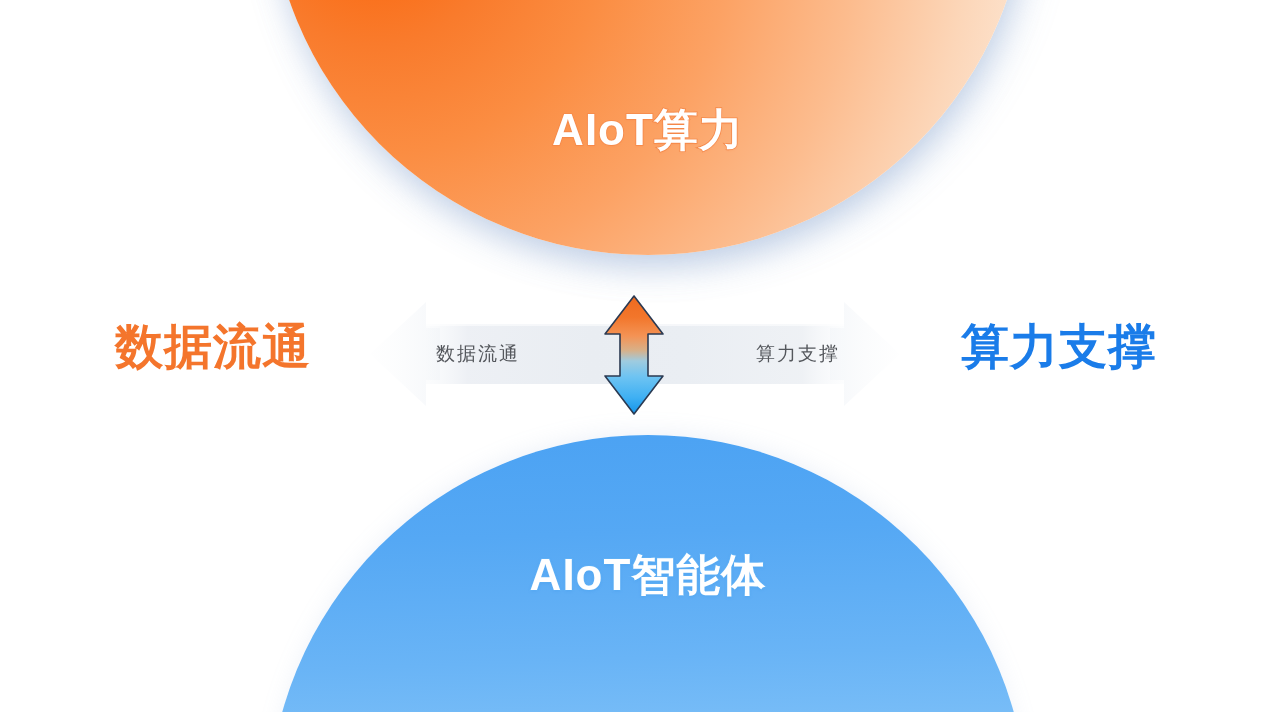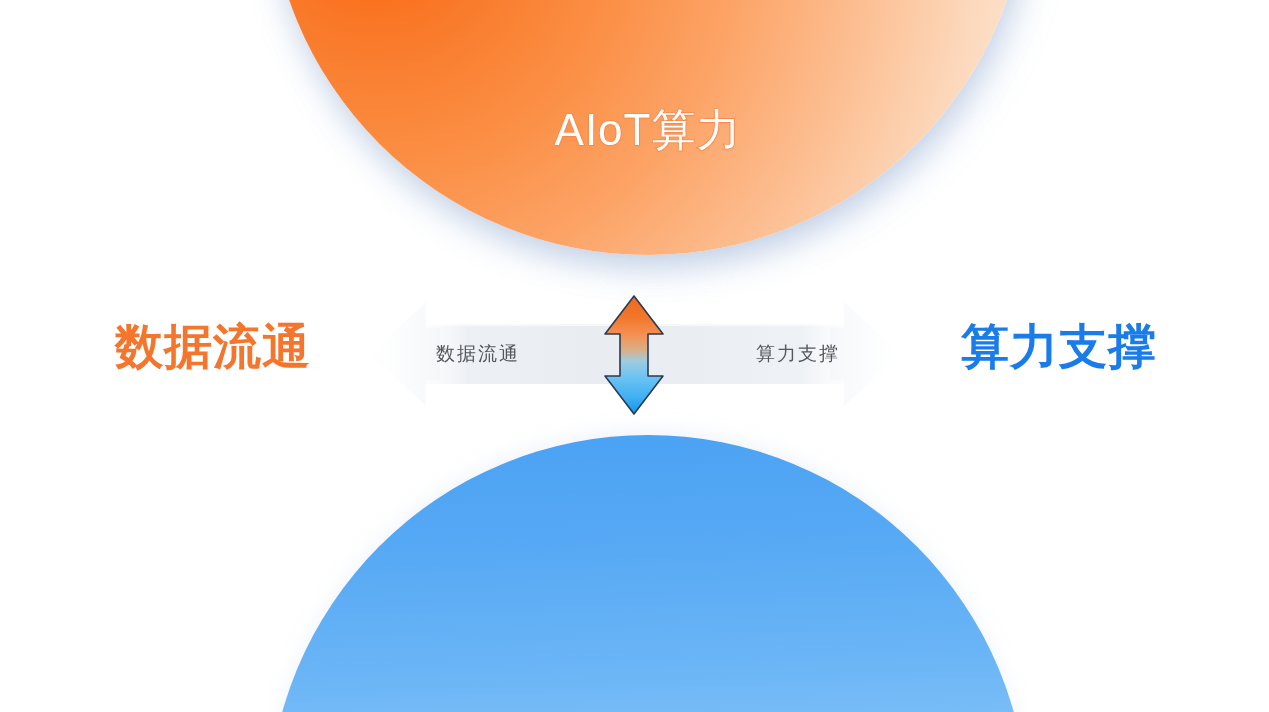--- a/index.html
+++ b/index.html
@@ -84,21 +84,21 @@
     width: 760px;
     height: 70px;
     display: flex;
     align-items: center;
     justify-content: center;
     pointer-events: none;
   }
 
   .sphere-label {
     font-size: 44px;
-    font-weight: 400;
+    font-weight: 700;
     letter-spacing: 1px;
     color: #ffffff;
     white-space: nowrap;
     line-height: 1;
   }
   #sphere-top-label {
     -webkit-text-stroke: 1.6px #f58a4a;
     text-shadow: 0 1px 2px rgba(245,130,70,0.35);
     paint-order: stroke fill;
   }
@@ -175,20 +175,23 @@
 <body>
 
 <div id="stage">
 
   <div id="sphere-top" class="sphere"></div>
   <div id="sphere-top-label-wrap">
     <span id="sphere-top-label" class="sphere-label">AIoT算力</span>
   </div>
 
   <div id="sphere-bottom" class="sphere"></div>
+  <div id="sphere-bottom-label-wrap">
+    <span id="sphere-bottom-label" class="sphere-label">AIoT智能体</span>
+  </div>
 
   <div id="exchange-bar">
     <svg viewBox="0 0 534 112" preserveAspectRatio="none" aria-hidden="true">
       <defs>
         <linearGradient id="barGrad" x1="0" y1="0" x2="1" y2="0">
           <stop offset="0" stop-color="#f7f9fb" stop-opacity="0.45"></stop>
           <stop offset="0.10" stop-color="#eceff4" stop-opacity="0.95"></stop>
           <stop offset="0.40" stop-color="#e9edf2" stop-opacity="1"></stop>
           <stop offset="0.62" stop-color="#eaeef3" stop-opacity="1"></stop>
           <stop offset="0.90" stop-color="#edf0f4" stop-opacity="0.92"></stop>

